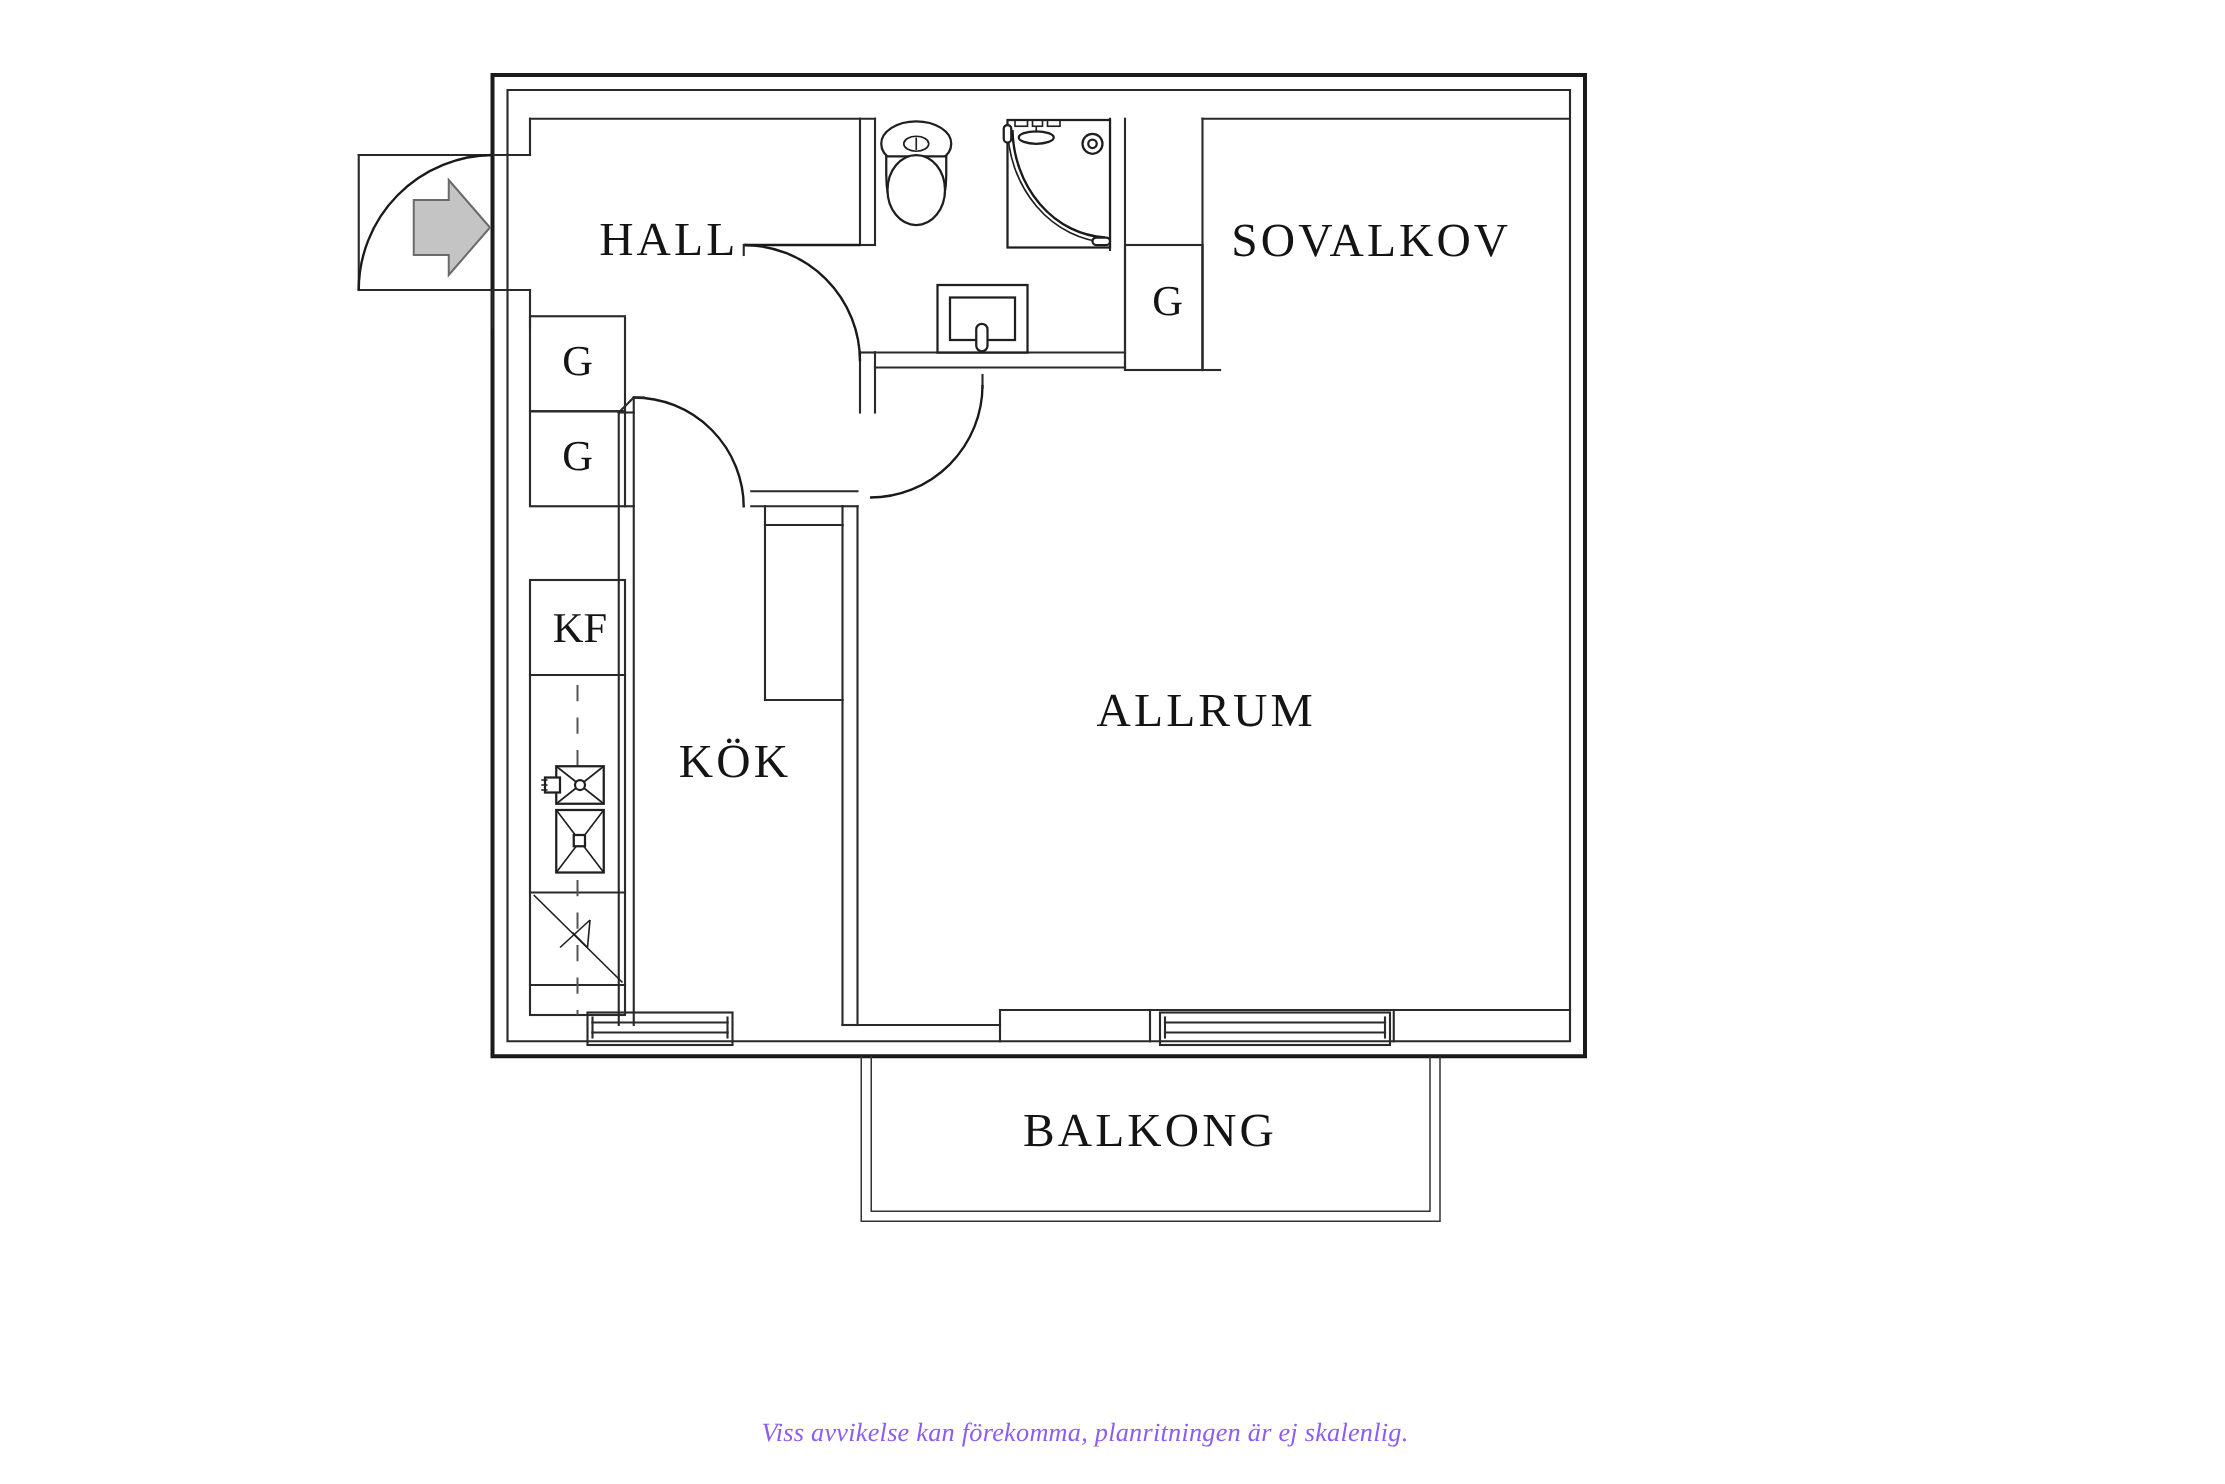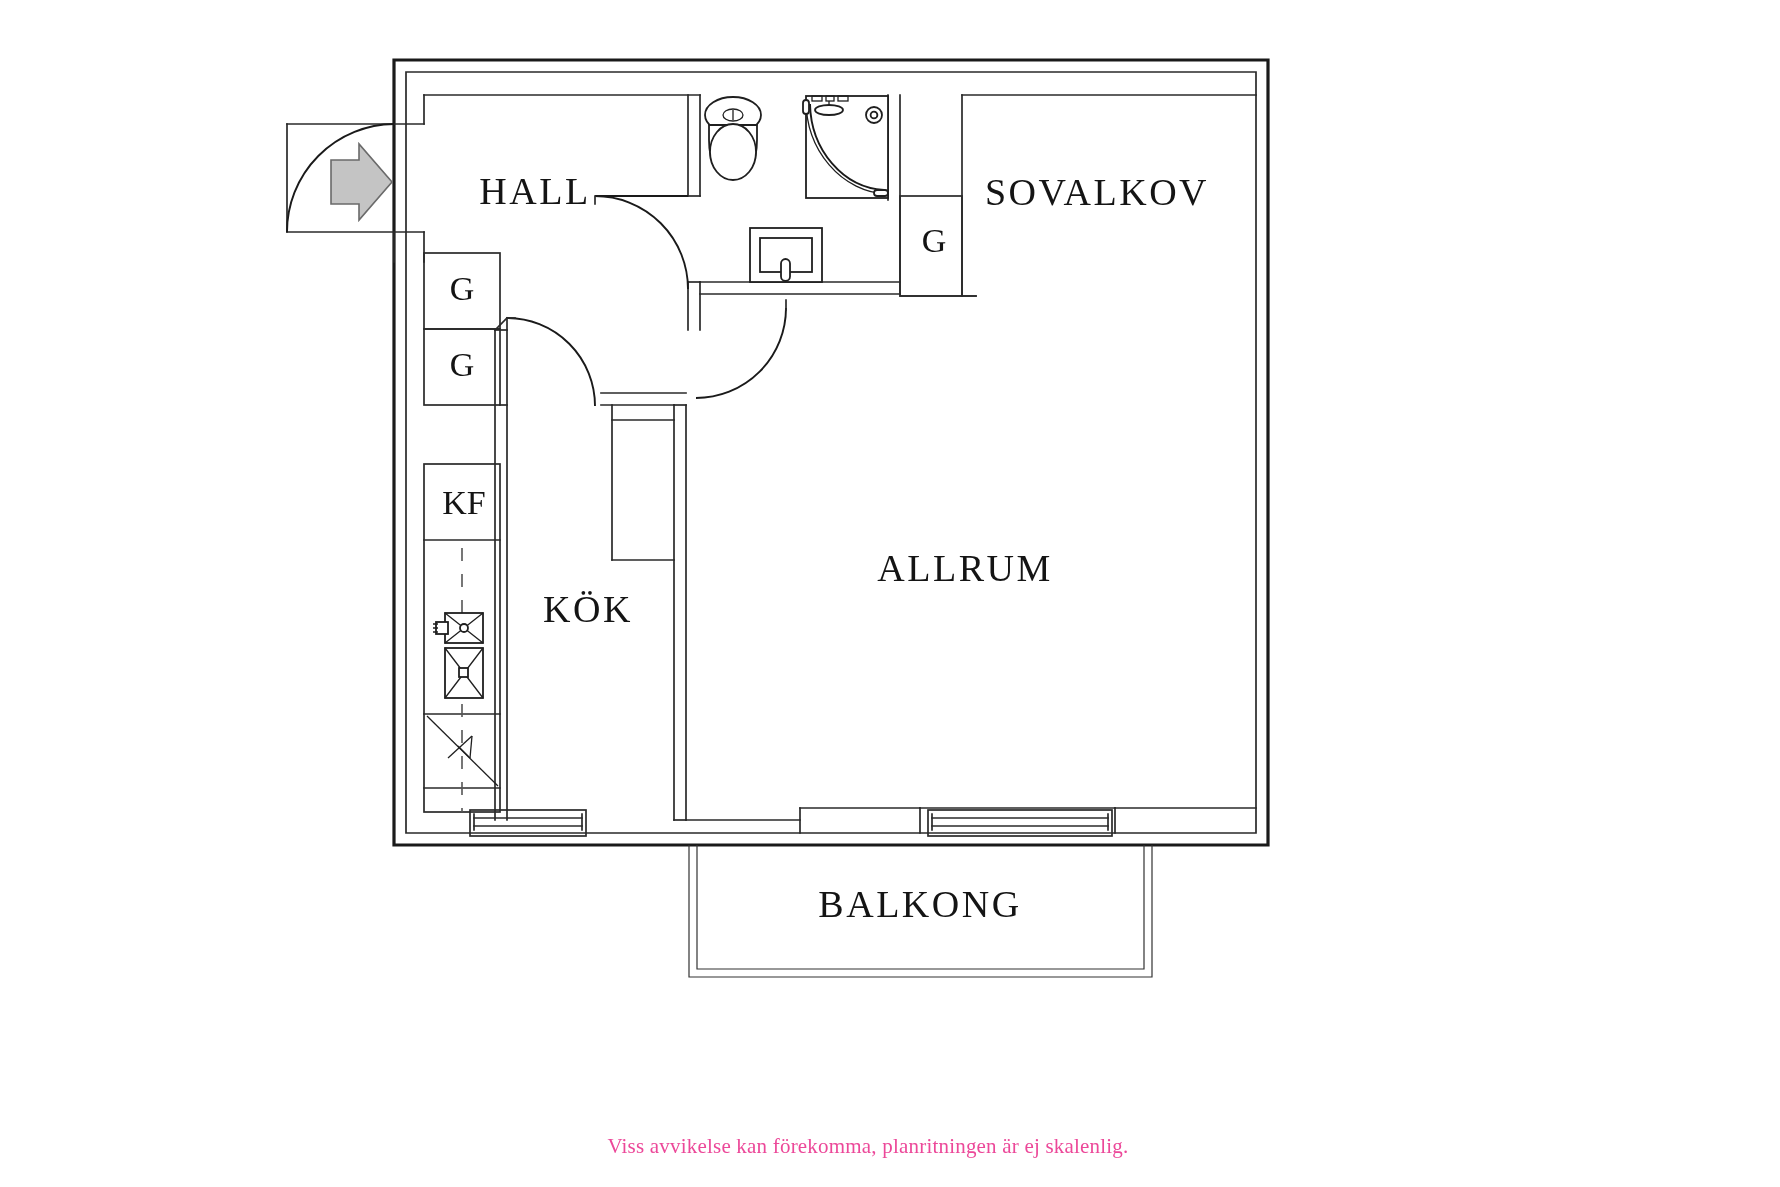--- a/index.html
+++ b/index.html
@@ -88,22 +88,23 @@
     text-anchor: middle;
     dominant-baseline: middle;
   }
   .disclaimer {
     position: absolute;
     left: 0;
     right: 0;
     top: 1134px;
     text-align: center;
     font-family: "Liberation Serif", serif;
+    font-style: italic;
     font-size: 21px;
-    color: #ec4899;
+    color: #8b5cf6;
     letter-spacing: 0.2px;
   }
 </style>
 </head>
 <body>
 
 <div id="plan-root">
 
   <svg id="floorplan" viewBox="0 0 1780 1187" xmlns="http://www.w3.org/2000/svg">
 

